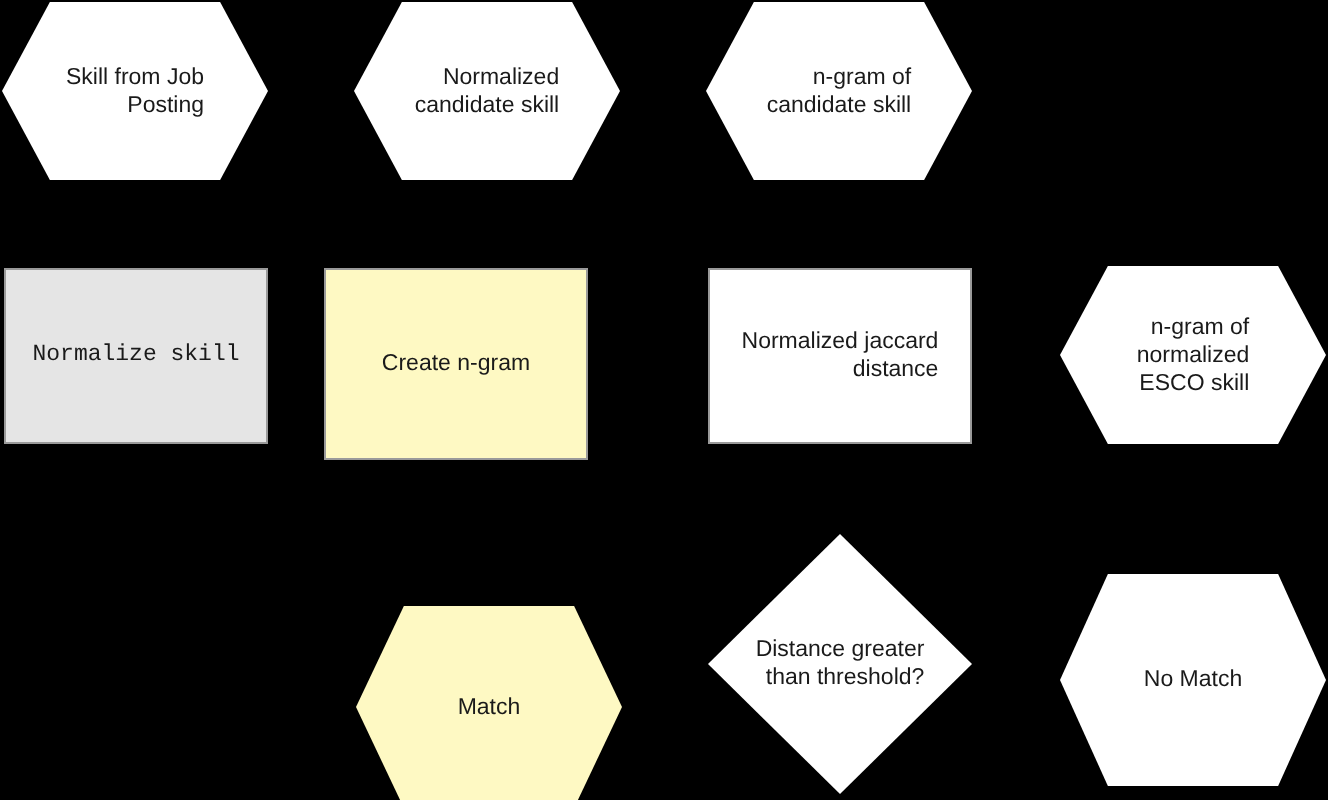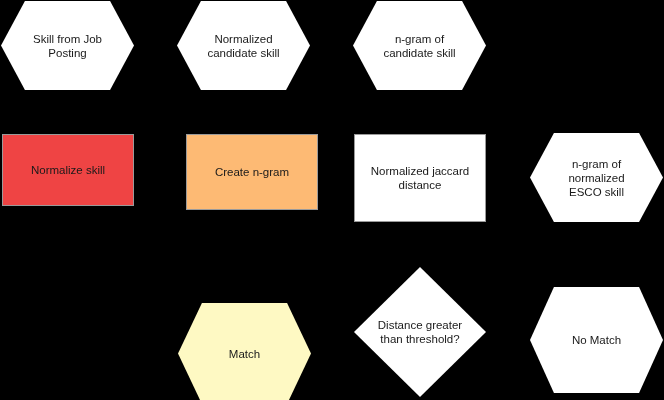--- a/index.html
+++ b/index.html
@@ -14,21 +14,21 @@
     background: #000000;
     overflow: hidden;
     font-family: "Liberation Sans", "DejaVu Sans", sans-serif;
   }
   .node {
     position: absolute;
     box-sizing: border-box;
     display: flex;
     align-items: center;
     justify-content: center;
-    text-align: center;
+    text-align: right;
     color: #1a1a1a;
     font-size: 11.5px;
     line-height: 14px;
     font-family: "Liberation Sans", "DejaVu Sans", sans-serif;
   }
   
   .shape-rect {
     background: #ffffff;
     border: 1px solid #9a9a9a;
   }
@@ -63,24 +63,24 @@
 Posting</span>
     </div>
     <div class="node shape-hexagon" style="left: 177px; top: 1px; width: 133px; height: 89px; background: rgb(255, 255, 255); color: rgb(26, 26, 26);">
       <span class="node-label">Normalized
 candidate skill</span>
     </div>
     <div class="node shape-hexagon" style="left: 353px; top: 1px; width: 133px; height: 89px; background: rgb(255, 255, 255); color: rgb(26, 26, 26);">
       <span class="node-label">n-gram of
 candidate skill</span>
     </div>
-    <div class="node shape-rect" style="left: 2px; top: 134px; width: 132px; height: 72px; background: #ef4444; color: rgb(26, 26, 26);">
+    <div class="node shape-rect" style="left: 2px; top: 134px; width: 132px; height: 88px; background: #e5e5e5; color: rgb(26, 26, 26); font-family: Liberation Mono, monospace;">
       <span class="node-label">Normalize skill</span>
     </div>
-    <div class="node shape-rect" style="left: 186px; top: 134px; width: 132px; height: 76px; background: #fdba74; color: rgb(26, 26, 26);">
+    <div class="node shape-rect" style="left: 162px; top: 134px; width: 132px; height: 96px; background: #fef9c3; color: rgb(26, 26, 26);">
       <span class="node-label">Create n-gram</span>
     </div>
     <div class="node shape-rect" style="left: 354px; top: 134px; width: 132px; height: 88px; background: rgb(255, 255, 255); color: rgb(26, 26, 26);">
       <span class="node-label">Normalized jaccard
 distance</span>
     </div>
     <div class="node shape-hexagon" style="left: 530px; top: 133px; width: 133px; height: 89px; background: rgb(255, 255, 255); color: rgb(26, 26, 26);">
       <span class="node-label">n-gram of
 normalized
 ESCO skill</span>

